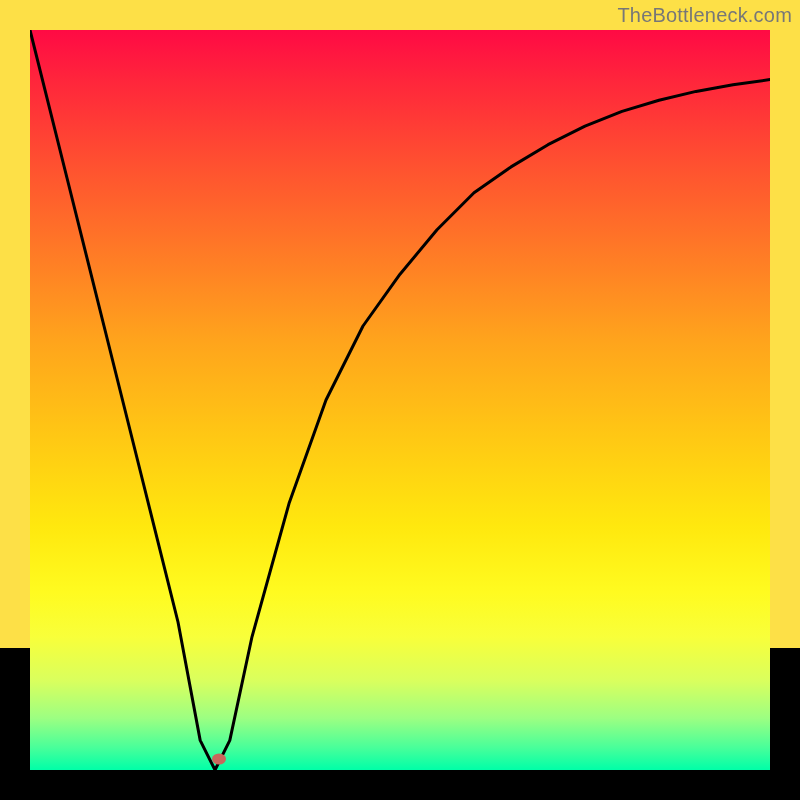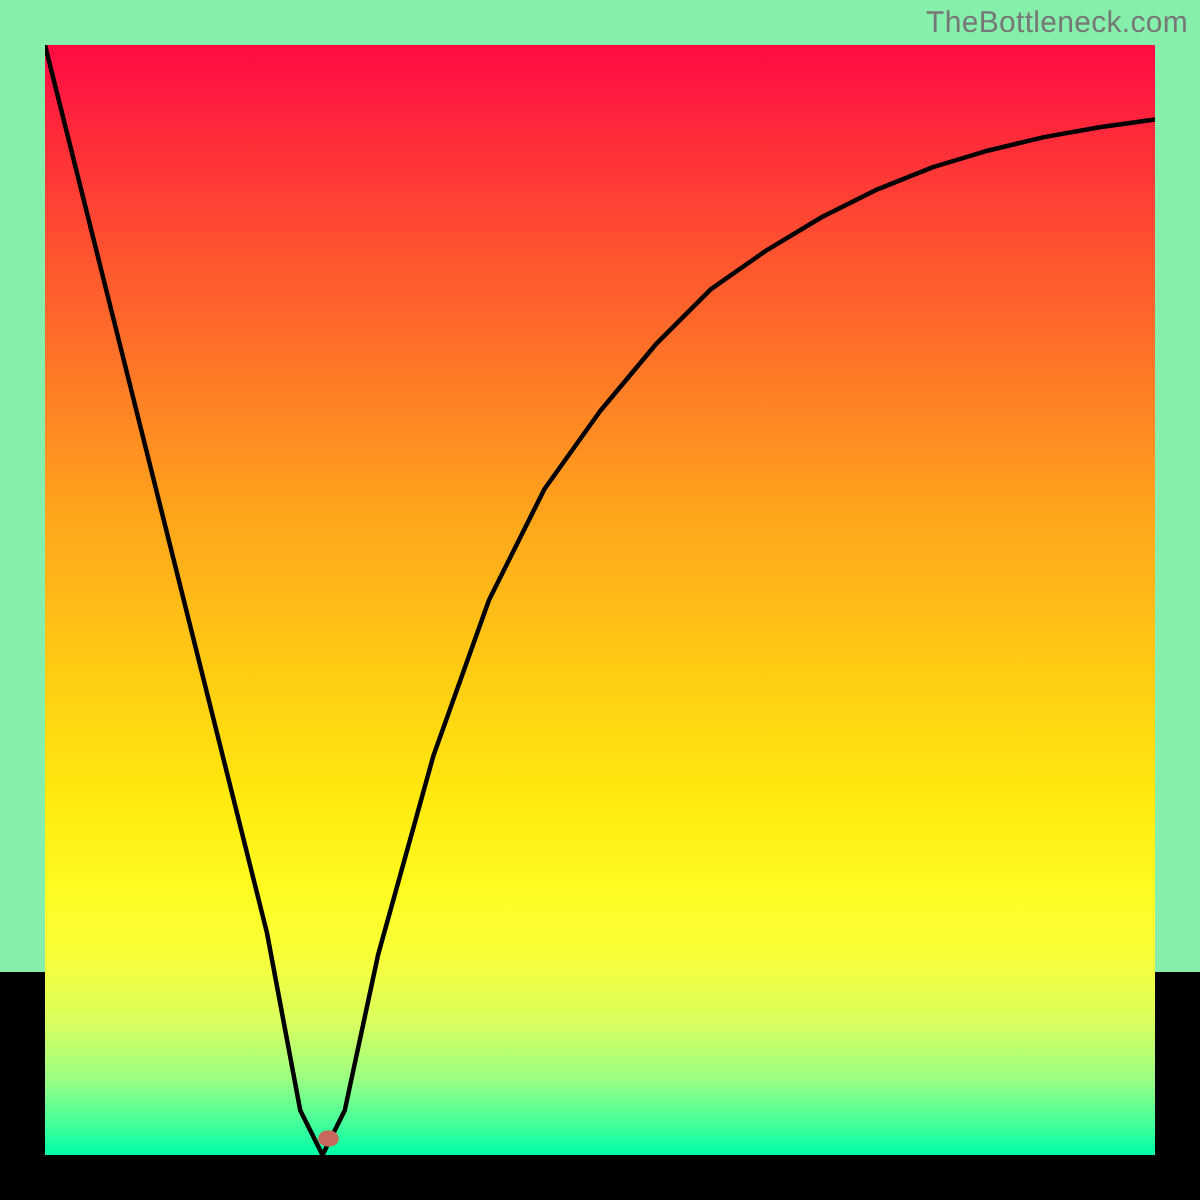--- a/index.html
+++ b/index.html
@@ -8,21 +8,21 @@
     width: 800px;
     height: 800px;
     background: #000;
     overflow: hidden;
     font-family: Arial, Helvetica, sans-serif;
   }
   .frame {
     position: relative;
     width: 800px;
     height: 648px;
-    background: #86efac;
+    background: #fde047;
   }
   .plot {
     position: absolute;
     left: 30px;
     top: 30px;
     width: 740px;
     height: 740px;
     background: linear-gradient(
       to bottom,
       #ff0a44 0%,

